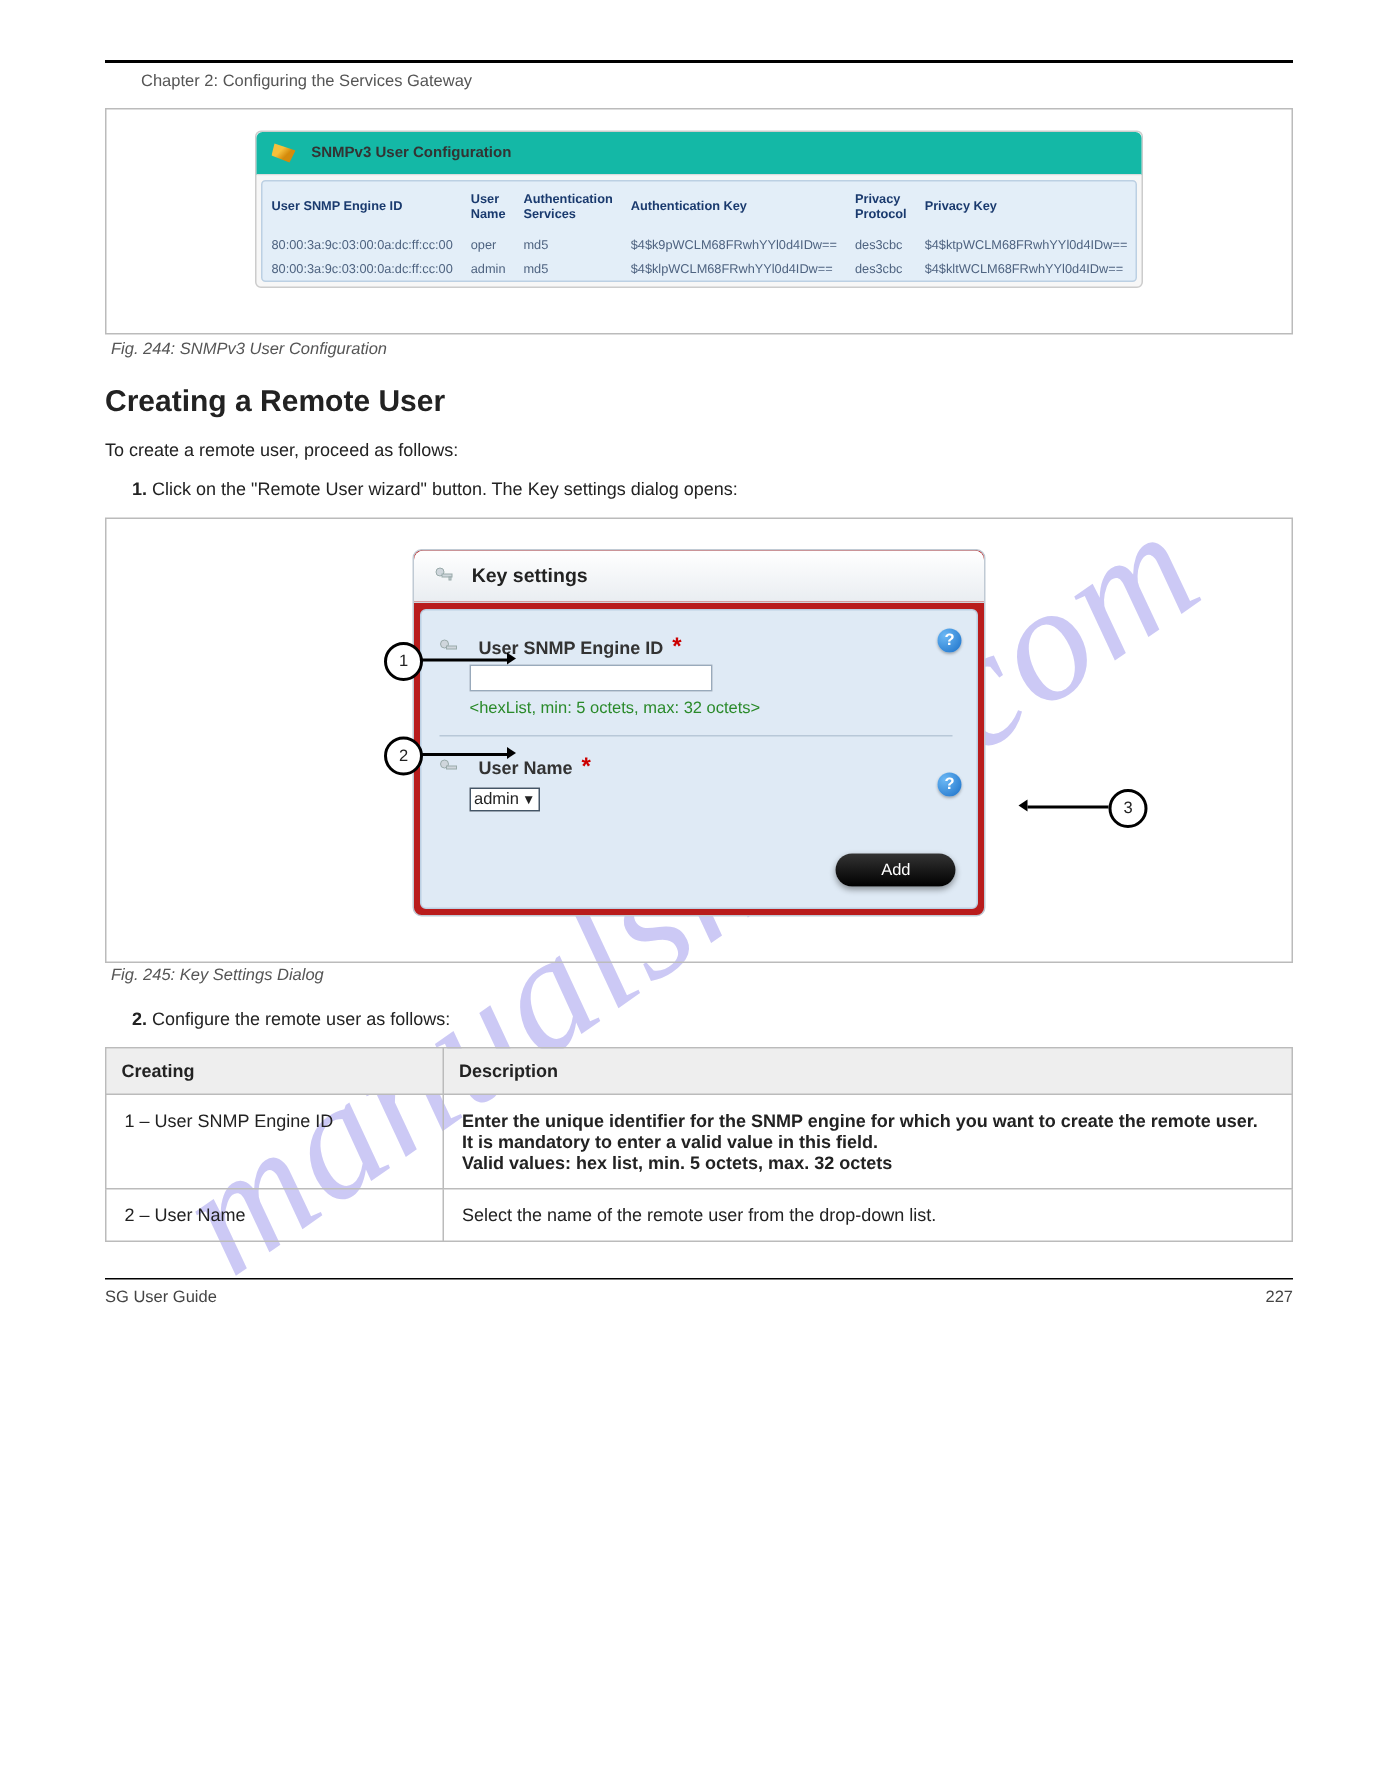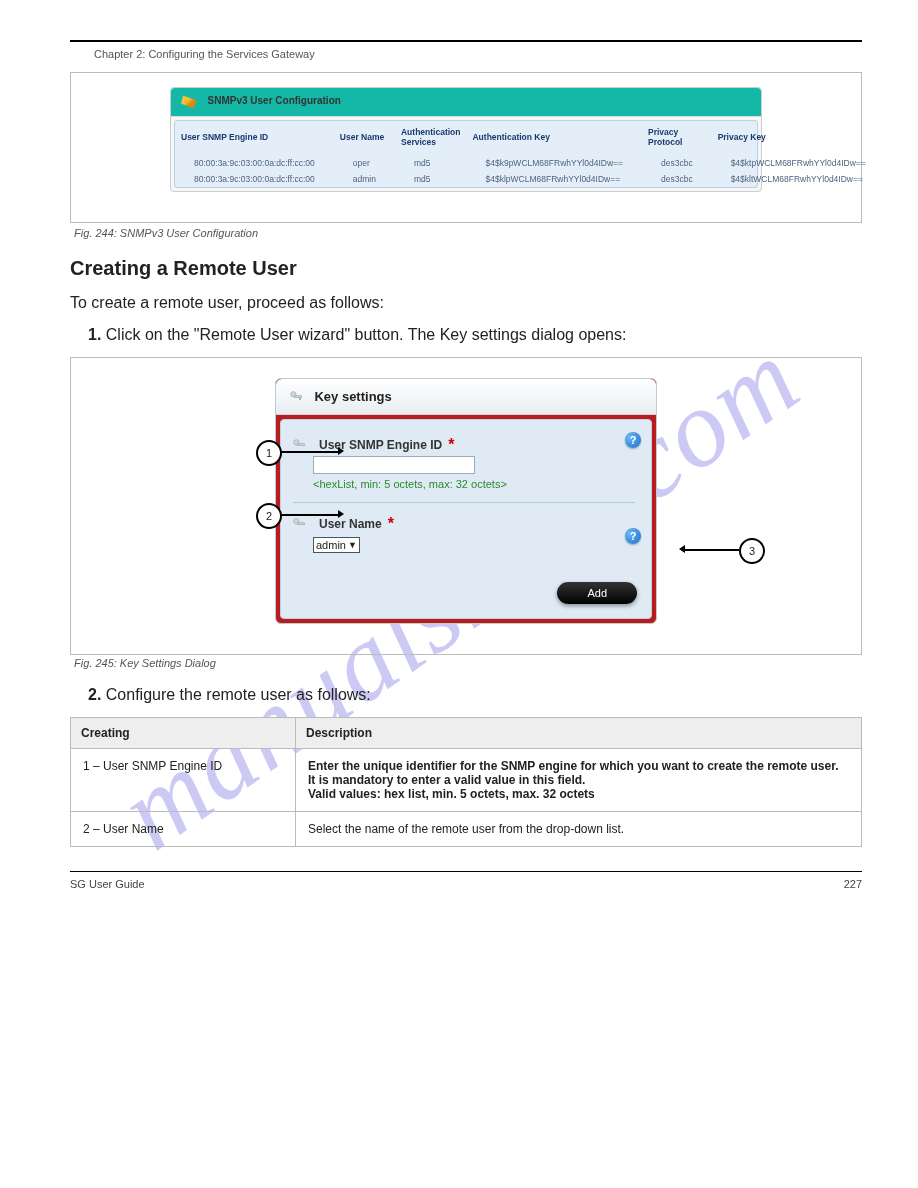--- a/index.html
+++ b/index.html
@@ -75,26 +75,26 @@
     border: 1px solid #bcd0e3;
     margin: 3px;
     border-radius: 3px;
   }
   table.snmp-tbl { border-collapse: collapse; width: 100%; font-size: 8.5px; }
   table.snmp-tbl th {
     text-align: left; color: #1a3a6e; font-weight: bold;
     padding: 6px 6px 8px 6px;
   }
   table.snmp-tbl td {
-    color: #4e6380; padding: 3px 19px;
+    color: #4e6380; padding: 3px 6px;
   }
 
   .fig-caption { font-size: 11px; font-style: italic; color: #555; margin: 2px 0 14px 4px; }
 
-  .body-text { font-size: 16px; line-height: 1.5; margin: 8px 0; }
+  .body-text { font-size: 12px; line-height: 1.5; margin: 8px 0; }
   .indent { margin-left: 18px; }
 
   
   .fig2-wrap {
     border: 1px solid #bbb;
     padding: 20px 20px 30px 20px;
     position: relative;
     margin-top: 10px;
   }
   .key-panel {

